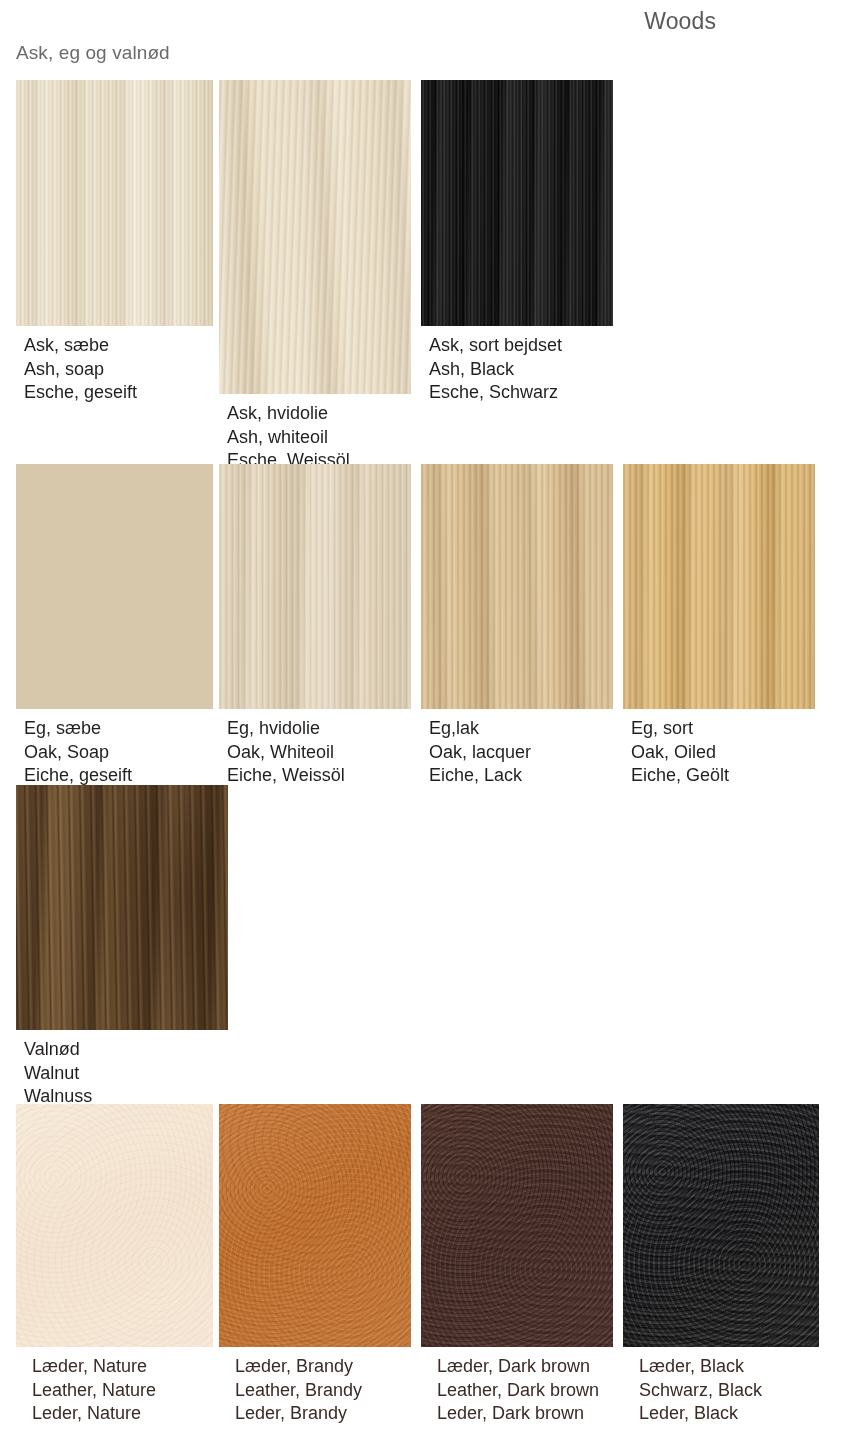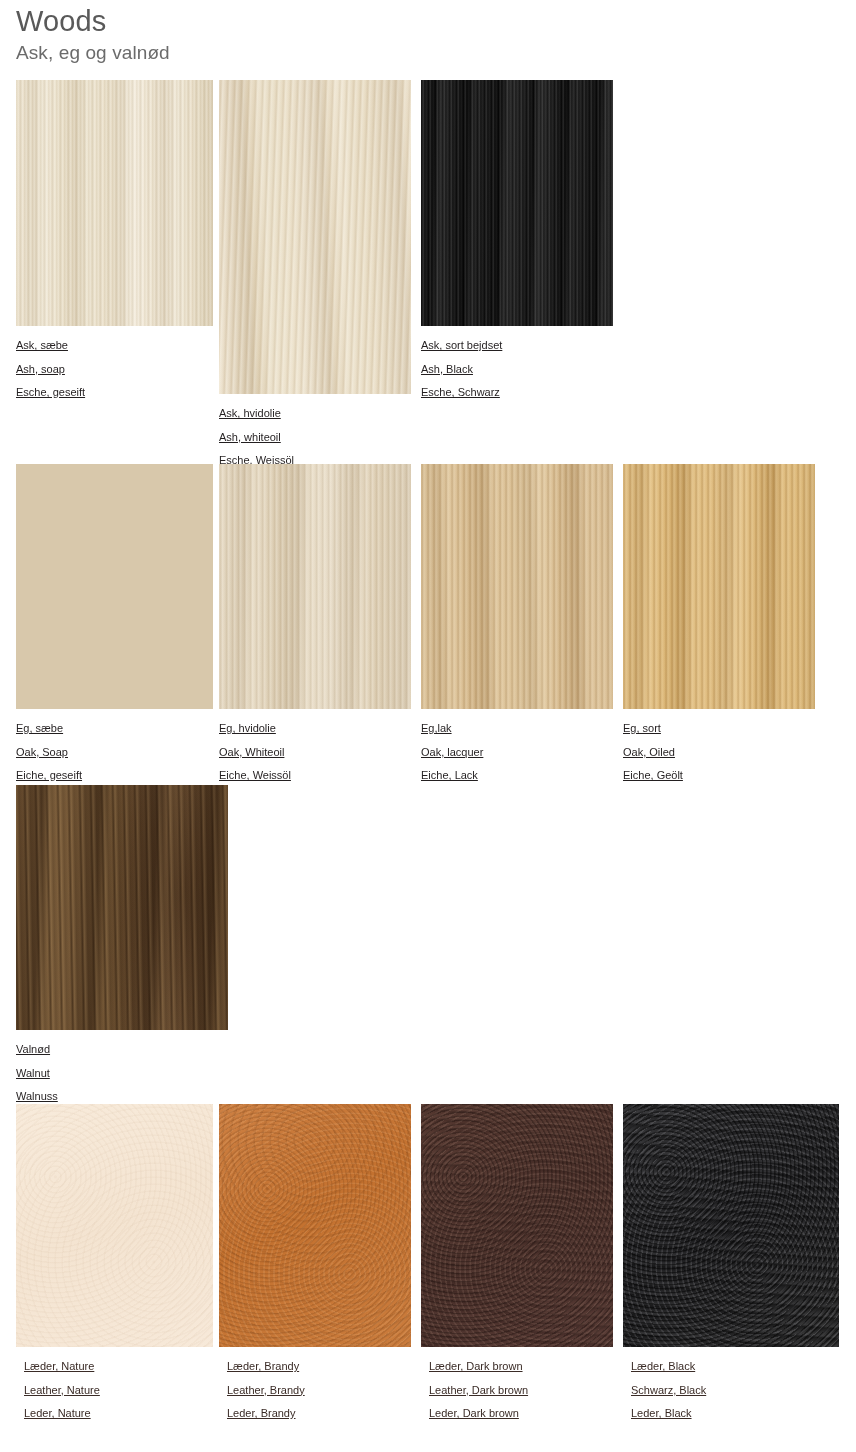--- a/index.html
+++ b/index.html
@@ -15,26 +15,27 @@
     overflow: hidden;
   }
 
   .page-header {
     position: absolute;
     left: 16px;
     top: 4px;
     width: 700px;
   }
   .page-title {
-    font-size: 29px;
+    font-size: 23px;
     font-weight: 400;
     color: #595959;
     line-height: 34px;
     letter-spacing: 0.1px;
     margin: 0;
+    text-align: right;
   }
   .page-subtitle {
     font-size: 19px;
     font-weight: 400;
     color: #6b6b6b;
     line-height: 24px;
     letter-spacing: 0.1px;
     margin: 3px 0 0 0;
   }
 
@@ -53,30 +54,29 @@
   .swatch-chip {
     width: 100%;
     height: 100%;
     position: relative;
     overflow: hidden;
     background-repeat: repeat;
   }
 
   .swatch-labels {
     position: absolute;
-    left: 0;
+    left: 8px;
     top: 100%;
     margin-top: 8px;
     width: 230px;
     font-family: "Liberation Sans", sans-serif;
-    font-size: 11px;
+    font-size: 18px;
     line-height: 23.5px;
     color: #231f20;
     white-space: nowrap;
-    text-decoration: underline;
   }
   .swatch-labels.leather-tone { color: #3a2b26; margin-left: 8px; }
   .swatch-labels .lbl { display: block; }
 
   
   .tex-ash-soap {
     background-color: #ece2cd;
     background-image:
       repeating-linear-gradient(90deg,
         rgba(190,172,138,0.00) 0px,
@@ -327,21 +327,21 @@
       </div>
     </div>
     <div class="swatch-cell" style="left: 421px; top: 1104px; width: 192px; height: 243px;">
       <div class="swatch-chip tex-leather-darkbrown"></div>
       <div class="swatch-labels leather-tone">
         <span class="lbl">Læder, Dark brown</span>
         <span class="lbl">Leather, Dark brown</span>
         <span class="lbl">Leder, Dark brown</span>
       </div>
     </div>
-    <div class="swatch-cell" style="left: 623px; top: 1104px; width: 216px; height: 243px;">
+    <div class="swatch-cell" style="left: 623px; top: 1104px; width: 196px; height: 243px;">
       <div class="swatch-chip tex-leather-black"></div>
       <div class="swatch-labels leather-tone">
         <span class="lbl">Læder, Black</span>
         <span class="lbl">Schwarz, Black</span>
         <span class="lbl">Leder, Black</span>
       </div>
     </div>
   </div>
 
 </body></html>

